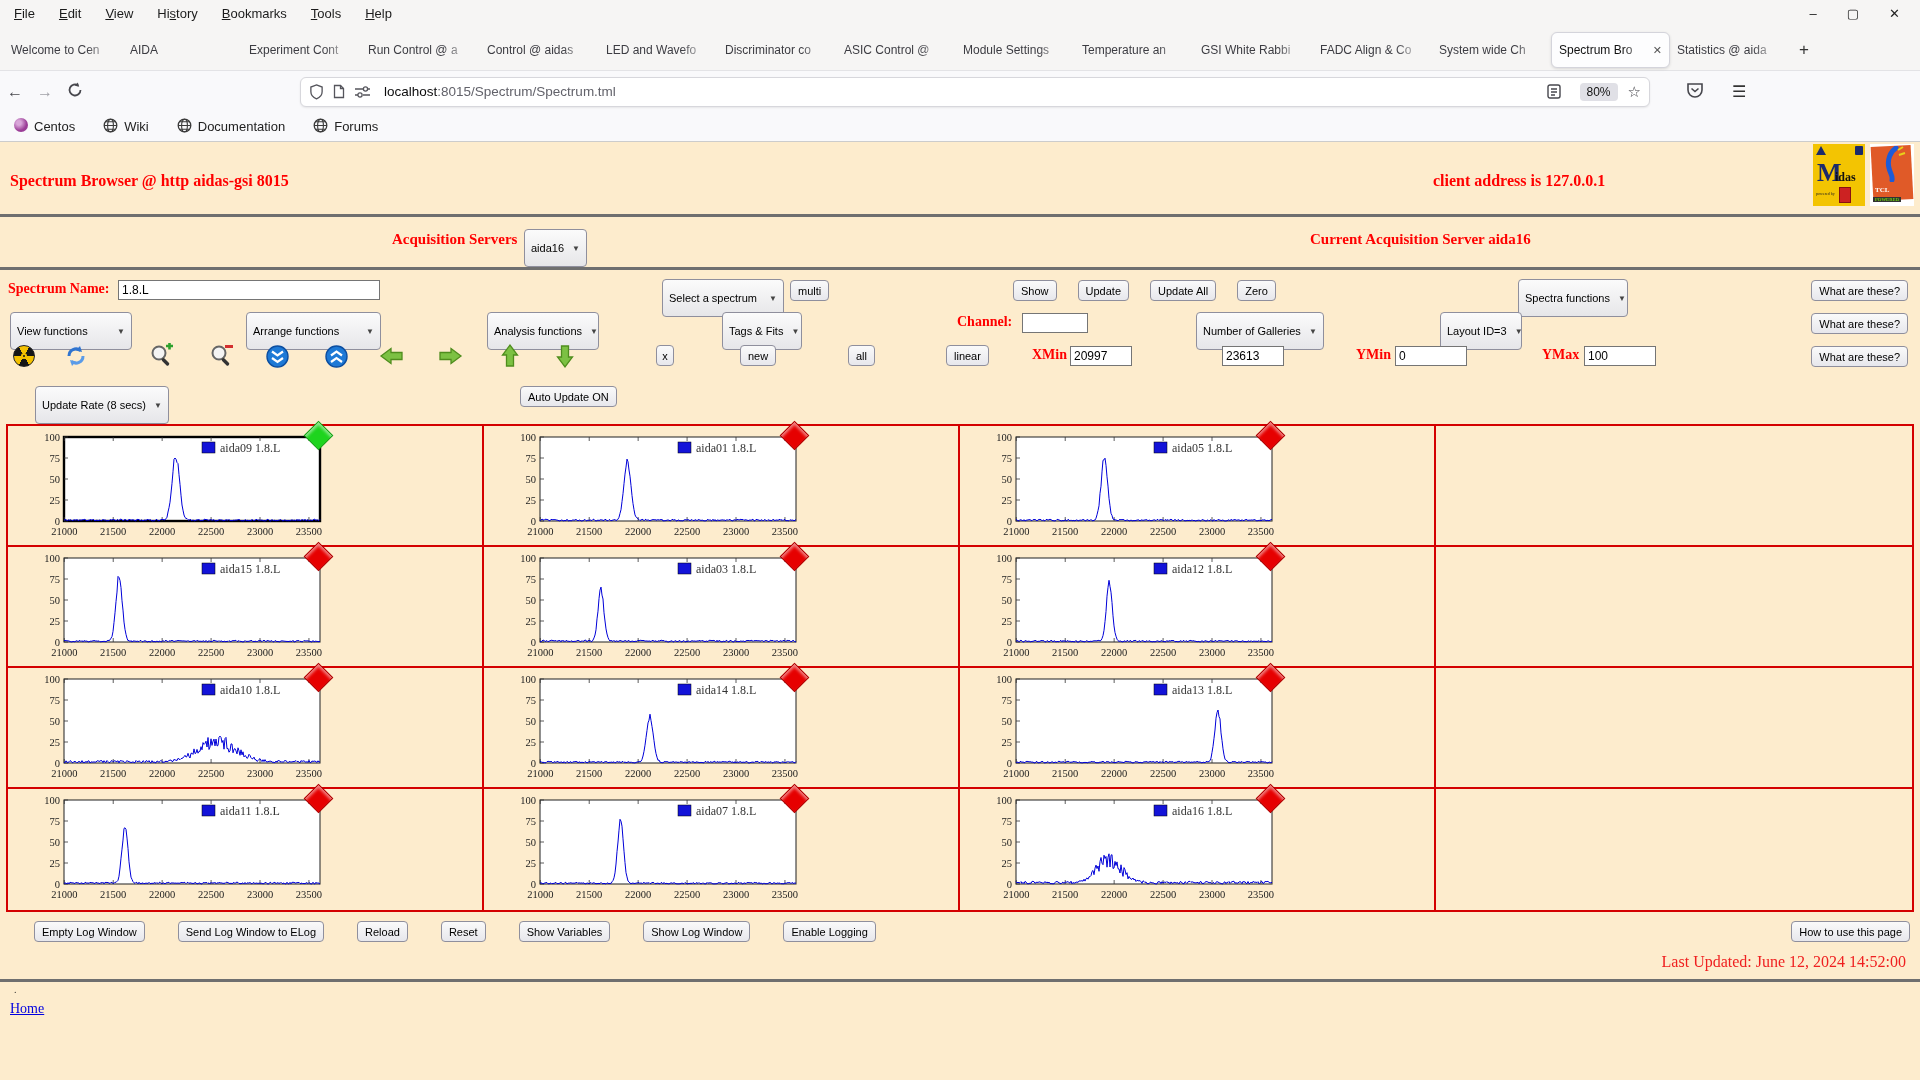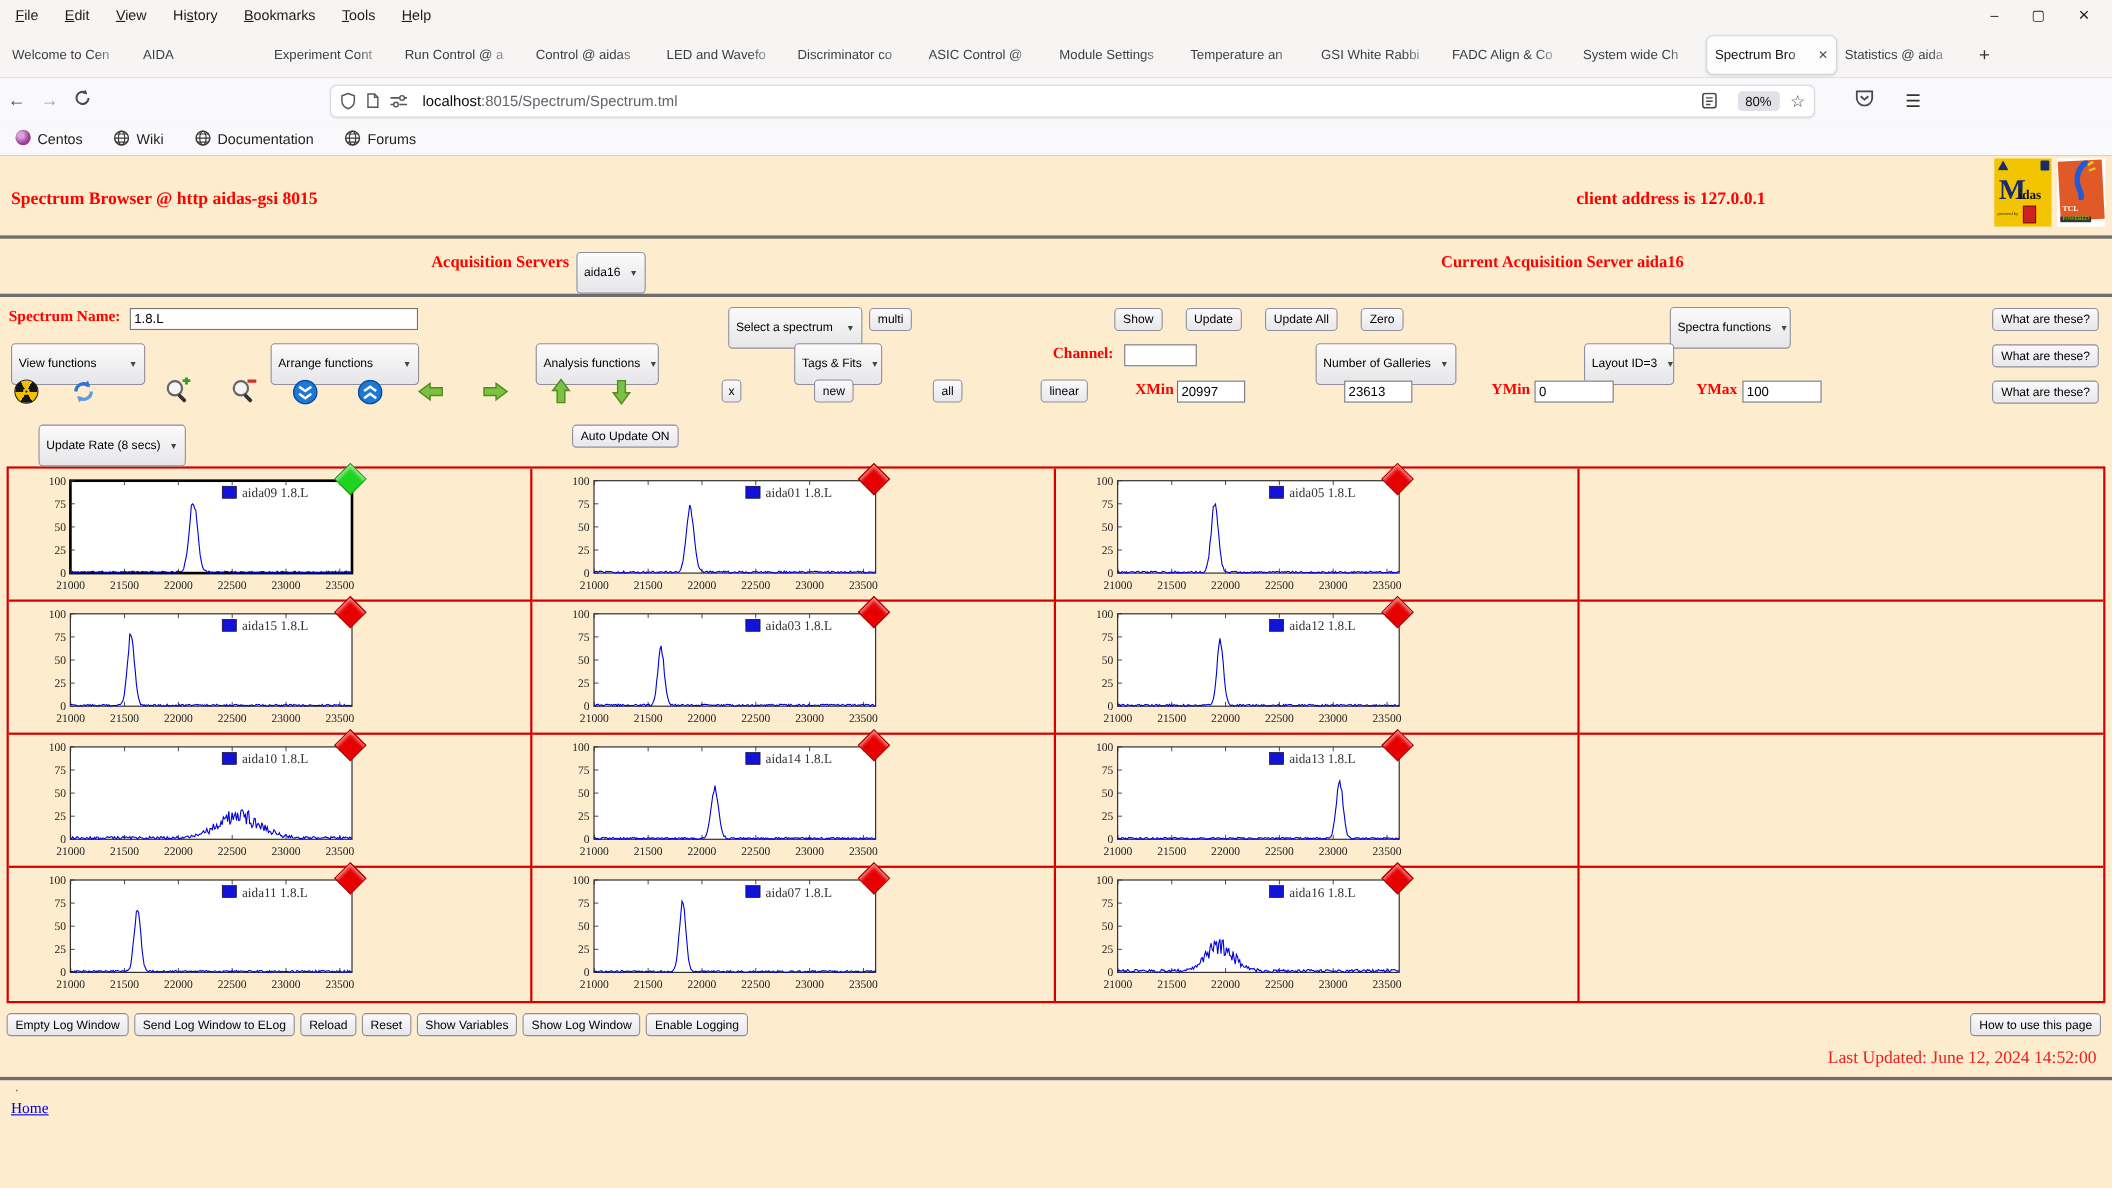--- a/index.html
+++ b/index.html
@@ -77,21 +77,21 @@
 .cell:nth-child(4n){border-right:none;}
 .cell:nth-child(n+13){border-bottom:none;}
 .plot{position:relative;width:298px;margin:6px 0 0 24px;}
 .tick{font:10.5px "Liberation Serif",serif;fill:#222;}
 .leg{font:12px "Liberation Serif",serif;fill:#333;}
 .diamond{position:absolute;width:21px;height:21px;top:-7px;left:276px;transform:rotate(45deg);border:1px solid rgba(0,0,0,.25);box-shadow:inset 2px 2px 3px rgba(255,255,255,.5);}
 
 
 .footer-row{position:relative;margin:9px 6px 0 6px;height:24px;}
 .footer-row .btns{display:flex;gap:5px;}
-.footer-row .btns .btn{position:static;}
+.footer-row .btns .btn{position:static;margin-left:28px;}
 .howto{position:absolute;right:4px;top:0;}
 .last-updated{margin-top:8px;text-align:right;padding-right:14px;font-size:16px;color:#ef2020;}
 .final-rule{margin-top:8px;}
 .dot-line{margin:2px 0 0 14px;font-size:10px;color:#333;}
 .home-link{margin:6px 0 0 10px;font-size:14px;color:#0000e0;text-decoration:underline;display:inline-block;}
 </style>
 </head>
 <body>
 
 <div>

